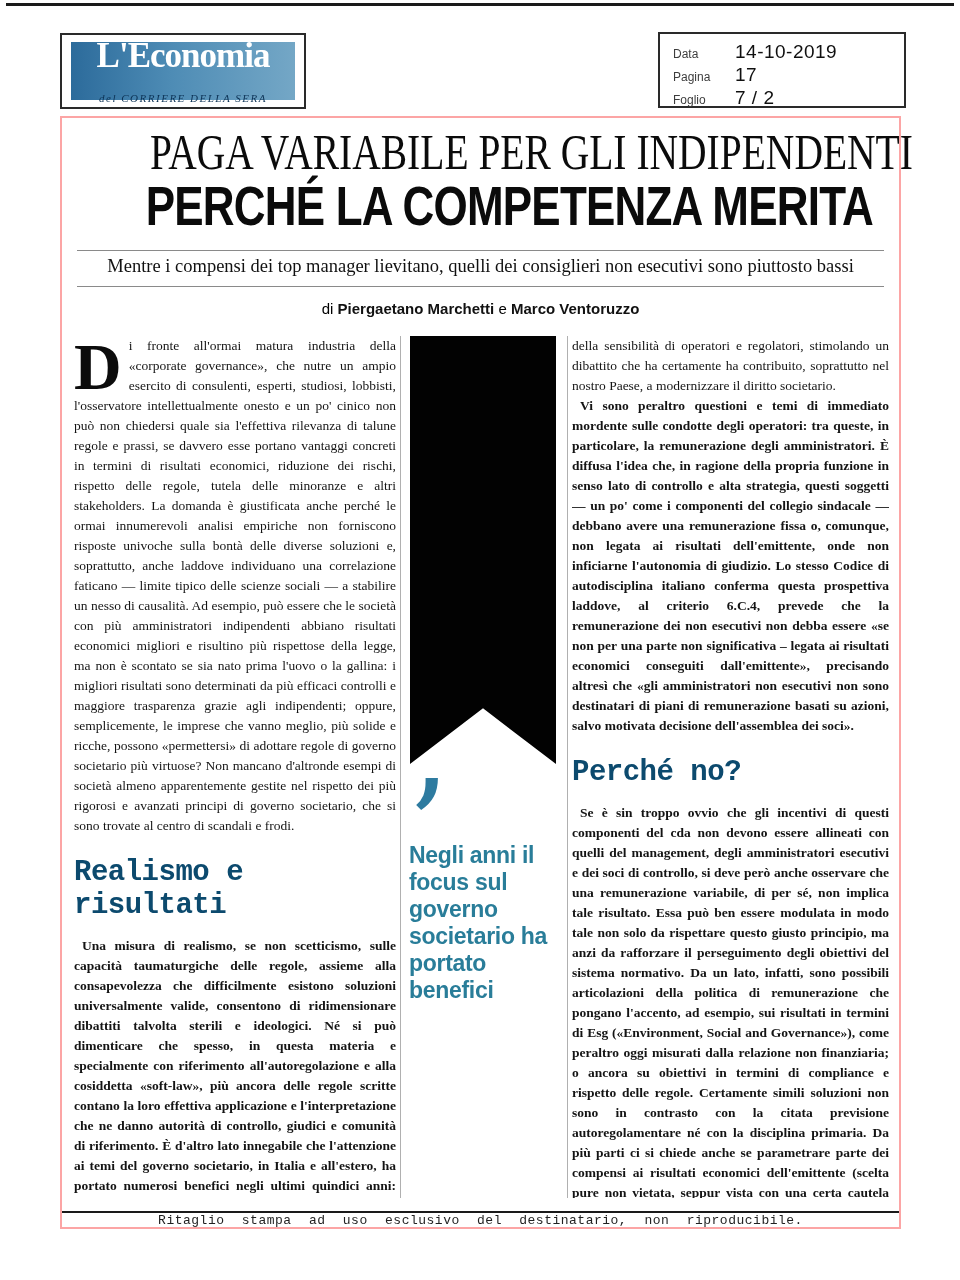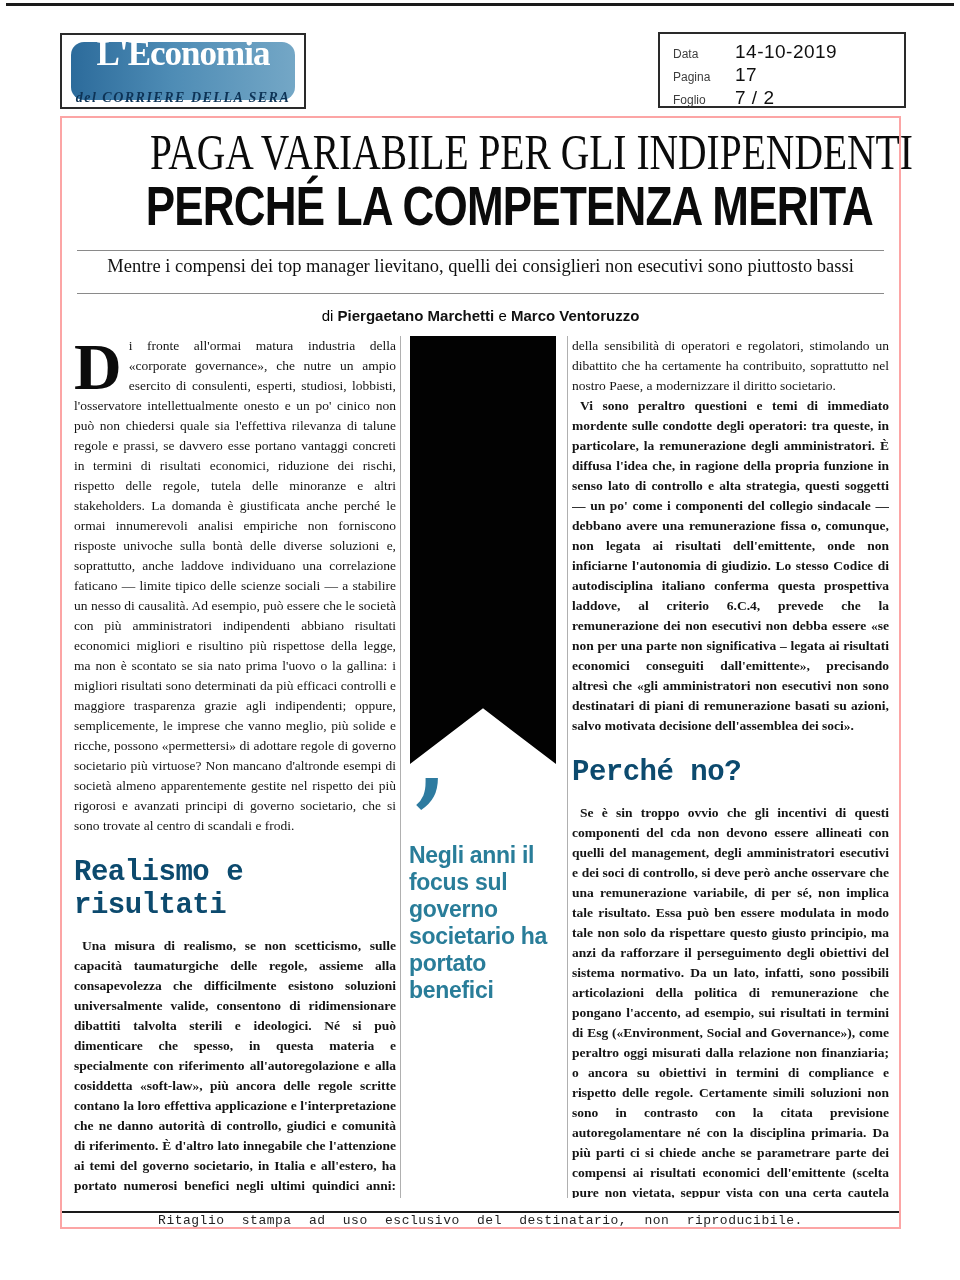--- a/index.html
+++ b/index.html
@@ -4,43 +4,43 @@
 <style>
   html,body{margin:0;padding:0;width:960px;height:1280px;background:#ffffff;overflow:hidden;}
   body{font-family:"Liberation Serif",serif;color:#151515;position:relative;}
 
   .topline{position:absolute;top:3px;left:6px;width:948px;height:3px;background:#1a1a1a;}
 
   
   .logo-box{position:absolute;left:60px;top:33px;width:246px;height:76px;border:2px solid #2a2a2a;
     box-sizing:border-box;display:flex;align-items:center;justify-content:center;background:#fff;}
   .logo-inner{width:224px;height:58px;background:linear-gradient(90deg,#2c6b9b,#4e8cb5 45%,#74a7c6);
-    display:flex;flex-direction:column;align-items:center;justify-content:center;border-radius:13px;}
+    display:flex;flex-direction:column;align-items:center;justify-content:center;}
   .logo-title{color:#ffffff;font-family:"Liberation Serif",serif;font-weight:bold;font-size:35px;line-height:36px;letter-spacing:-1px;}
-  .logo-sub{color:#0d3356;font-family:"Liberation Serif",serif;font-style:italic;font-weight:bold;
-    font-size:14px;letter-spacing:1.5px;margin-top:18px;}
+  .logo-sub{color:#0d3356;font-family:"Liberation Serif",serif;font-style:italic;font-weight:normal;
+    font-size:11px;letter-spacing:1.5px;margin-top:18px;}
 
   .meta-box{position:absolute;left:658px;top:32px;width:248px;height:76px;border:2px solid #2a2a2a;
     box-sizing:border-box;background:#fff;padding:7px 5px 0 13px;font-family:"Liberation Sans",sans-serif;}
   .meta-row{display:flex;align-items:baseline;margin-bottom:1px;}
   .meta-label{width:62px;font-size:12px;color:#3d3d3d;}
   .meta-value{font-size:19px;color:#101010;letter-spacing:0.5px;}
 
   
   .article-box{position:absolute;left:60px;top:116px;width:841px;height:1113px;border:2px solid #fca5a5;
     box-sizing:border-box;background:#fff;}
 
   .headline1{margin-top:8px;text-align:center;font-family:"Liberation Serif",serif;font-weight:400;
     font-size:50px;line-height:52px;color:#0b0b0b;white-space:nowrap;transform:scaleX(0.79);transform-origin:center;}
   .headline2{text-align:center;font-family:"Liberation Sans",sans-serif;font-weight:bold;
     font-size:55px;line-height:56px;color:#0b0b0b;white-space:nowrap;transform:scaleX(0.80);transform-origin:center;letter-spacing:-1px;}
 
   .subtitles{margin:16px 15px 0 15px;border-top:1px solid #8a8a8a;}
   .subtitle{border-bottom:1px solid #8a8a8a;text-align:center;font-family:"Liberation Serif",serif;
-    font-size:18.5px;color:#111;padding:5px 0 16px 0;}
+    font-size:18.5px;color:#111;padding:5px 0 9px 0;}
 
   .byline{text-align:center;margin-top:13px;font-family:"Liberation Sans",sans-serif;font-size:15px;color:#111;}
   .byline .dim{color:#000000;font-weight:normal;}
   .byline .name{font-weight:bold;}
 
   
   .columns{position:absolute;left:12px;top:218px;width:815px;height:862px;display:flex;overflow:hidden;}
   .col{overflow:hidden;}
   .col-1{width:322px;}
   .col-2{width:158px;display:flex;flex-direction:column;}

